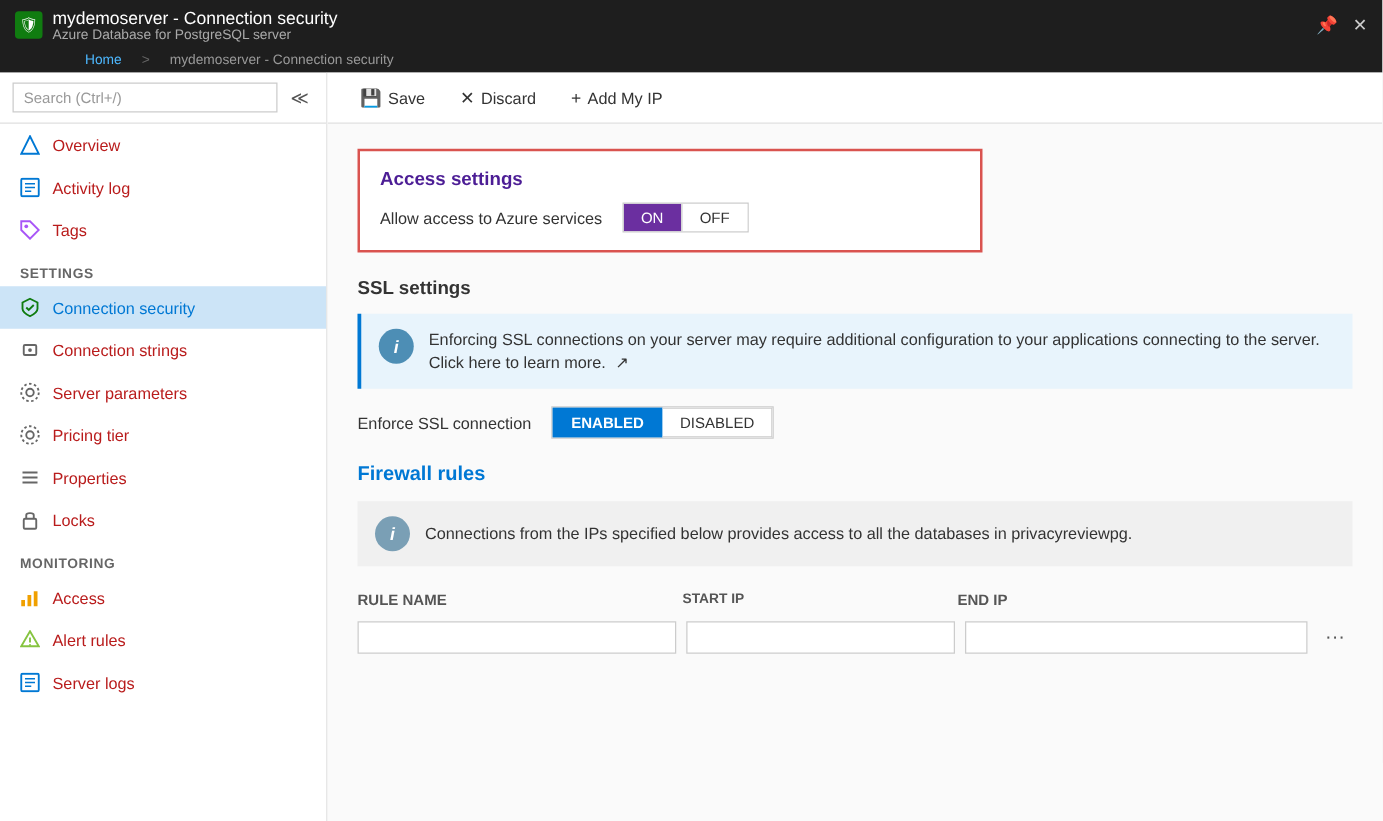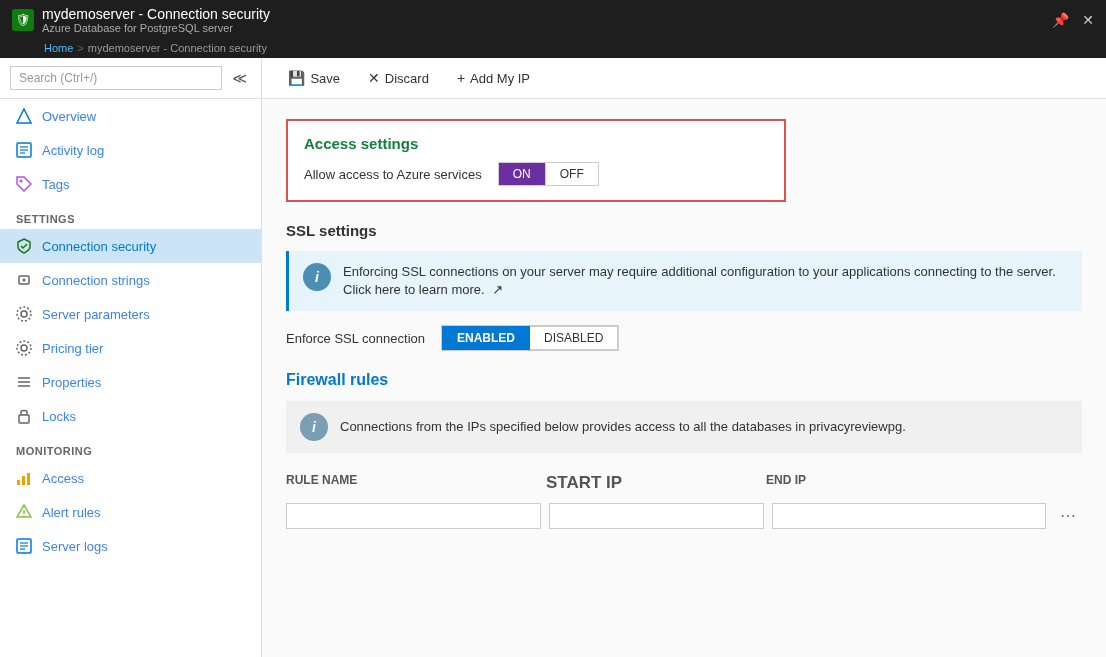--- a/index.html
+++ b/index.html
@@ -9,54 +9,54 @@
     .title-bar { background: #1e1e1e; color: #fff; display: flex; align-items: center; justify-content: space-between; padding: 0 12px; height: 40px; flex-shrink: 0; }
     .title-bar-left { display: flex; align-items: center; gap: 8px; }
     .shield-icon { width: 22px; height: 22px; background: #107c10; border-radius: 3px; display: flex; align-items: center; justify-content: center; color: white; font-size: 12px; }
     .title-bar-text { display: flex; flex-direction: column; }
     .title-bar-main { font-size: 14px; font-weight: 400; }
     .title-bar-sub { font-size: 11px; color: #aaa; }
     .title-bar-right { display: flex; gap: 12px; align-items: center; }
     .title-bar-btn { color: #ccc; cursor: pointer; font-size: 14px; background: none; border: none; }
 
     
-    .breadcrumb { background: #1e1e1e; color: #999; font-size: 11px; padding: 2px 12px 4px 44px; flex-shrink: 0; display: flex; align-items: center; gap: 4px; }
+    .breadcrumb { background: #1e1e1e; color: #999; font-size: 11px; padding: 2px 12px 4px 68px; flex-shrink: 0; display: flex; align-items: center; gap: 16px; }
     .breadcrumb a { color: #4db8ff; text-decoration: none; }
     .breadcrumb .sep { color: #666; }
 
     
     .main-layout { display: flex; flex: 1; overflow: hidden; }
 
     
     .sidebar { width: 262px; background: #fff; border-right: 1px solid #e0e0e0; display: flex; flex-direction: column; flex-shrink: 0; overflow-y: auto; }
     .search-bar { padding: 8px 10px; border-bottom: 1px solid #e0e0e0; display: flex; align-items: center; gap: 6px; }
     .search-bar input { border: 1px solid #ccc; padding: 4px 8px; font-size: 12px; width: 230px; color: #555; }
     .search-bar input::placeholder { color: #999; }
     .collapse-btn { background: none; border: none; color: #555; cursor: pointer; font-size: 14px; padding: 2px 4px; }
 
-    .nav-item { display: flex; align-items: center; gap: 10px; padding: 9px 16px; cursor: pointer; color: #3b82f6; font-size: 13px; }
+    .nav-item { display: flex; align-items: center; gap: 10px; padding: 9px 16px; cursor: pointer; color: #b91c1c; font-size: 13px; }
     .nav-item.active { background: #cce4f7; color: #0078d4; }
     .nav-item .nav-icon { width: 16px; height: 16px; flex-shrink: 0; display: flex; align-items: center; justify-content: center; }
 
     .section-header { padding: 12px 16px 4px 16px; font-size: 11px; font-weight: 600; color: #666; letter-spacing: 0.5px; text-transform: uppercase; }
 
     
     .content { flex: 1; overflow-y: auto; background: #fafafa; }
 
     
     .toolbar { background: #fff; border-bottom: 1px solid #e0e0e0; padding: 8px 20px; display: flex; align-items: center; gap: 16px; flex-shrink: 0; }
     .toolbar-btn { display: flex; align-items: center; gap: 5px; background: none; border: none; color: #333; font-size: 13px; cursor: pointer; padding: 4px 6px; }
     .toolbar-btn .btn-icon { font-size: 14px; }
 
     
     .page-content { padding: 20px 24px; }
 
     
     .access-settings-box { border: 2px solid #d9534f; padding: 14px 16px; margin-bottom: 20px; background: #fff; display: inline-block; min-width: 500px; }
-    .section-title { font-size: 15px; font-weight: 600; color: #15803d; margin-bottom: 10px; }
+    .section-title { font-size: 15px; font-weight: 600; color: #4c1d95; margin-bottom: 10px; }
     .toggle-row { display: flex; align-items: center; gap: 16px; }
     .toggle-label { font-size: 13px; color: #333; }
     .toggle-switch { display: flex; border: 1px solid #ccc; overflow: hidden; font-size: 12px; }
     .toggle-on { background: #6b2fa0; color: #fff; padding: 4px 14px; cursor: pointer; font-weight: 400; }
     .toggle-off { background: #fff; color: #333; padding: 4px 14px; cursor: pointer; border-left: 1px solid #ccc; }
 
     
     .ssl-section { margin-bottom: 20px; }
     .ssl-title { font-size: 15px; font-weight: 600; color: #333; margin-bottom: 12px; }
     .info-box { background: #e8f4fc; display: flex; align-items: flex-start; gap: 12px; padding: 12px 14px; margin-bottom: 14px; border-left: 3px solid #0078d4; }
@@ -67,21 +67,21 @@
     .toggle-disabled { background: #fff; color: #333; padding: 4px 14px; cursor: pointer; font-size: 12px; border: 1px solid #ccc; border-left: none; }
 
     
     .firewall-section { }
     .firewall-title { font-size: 16px; font-weight: 600; color: #0078d4; margin-bottom: 12px; }
     .fw-info-box { background: #f0f0f0; display: flex; align-items: center; gap: 12px; padding: 12px 14px; margin-bottom: 16px; }
     .fw-info-icon { width: 28px; height: 28px; background: #7a9fb5; border-radius: 50%; display: flex; align-items: center; justify-content: center; color: white; font-size: 14px; font-style: italic; font-weight: bold; flex-shrink: 0; }
     .fw-table { width: 100%; }
     .fw-table-header { display: flex; gap: 0; margin-bottom: 6px; }
     .fw-col-rule { width: 260px; font-size: 12px; font-weight: 600; color: #555; padding: 4px 0; }
-    .fw-col-start { width: 220px; font-size: 17px; font-weight: 600; color: #555; padding: 4px 0; }
+    .fw-col-start { width: 220px; font-size: 11px; font-weight: 600; color: #555; padding: 4px 0; }
     .fw-col-end { flex: 1; font-size: 12px; font-weight: 600; color: #555; padding: 4px 0; }
     .fw-table-row { display: flex; align-items: center; gap: 0; margin-bottom: 4px; }
     .fw-input-rule { width: 255px; border: 1px solid #ccc; padding: 5px 8px; font-size: 12px; margin-right: 8px; }
     .fw-input-start { width: 215px; border: 1px solid #ccc; padding: 5px 8px; font-size: 12px; margin-right: 8px; }
     .fw-input-end { flex: 1; border: 1px solid #ccc; padding: 5px 8px; font-size: 12px; margin-right: 8px; }
     .fw-more-btn { background: none; border: none; cursor: pointer; color: #555; font-size: 16px; padding: 2px 6px; }
     .no-rules { color: #d9534f; font-size: 13px; margin-top: 8px; }
 
     
     ::-webkit-scrollbar { width: 6px; }

